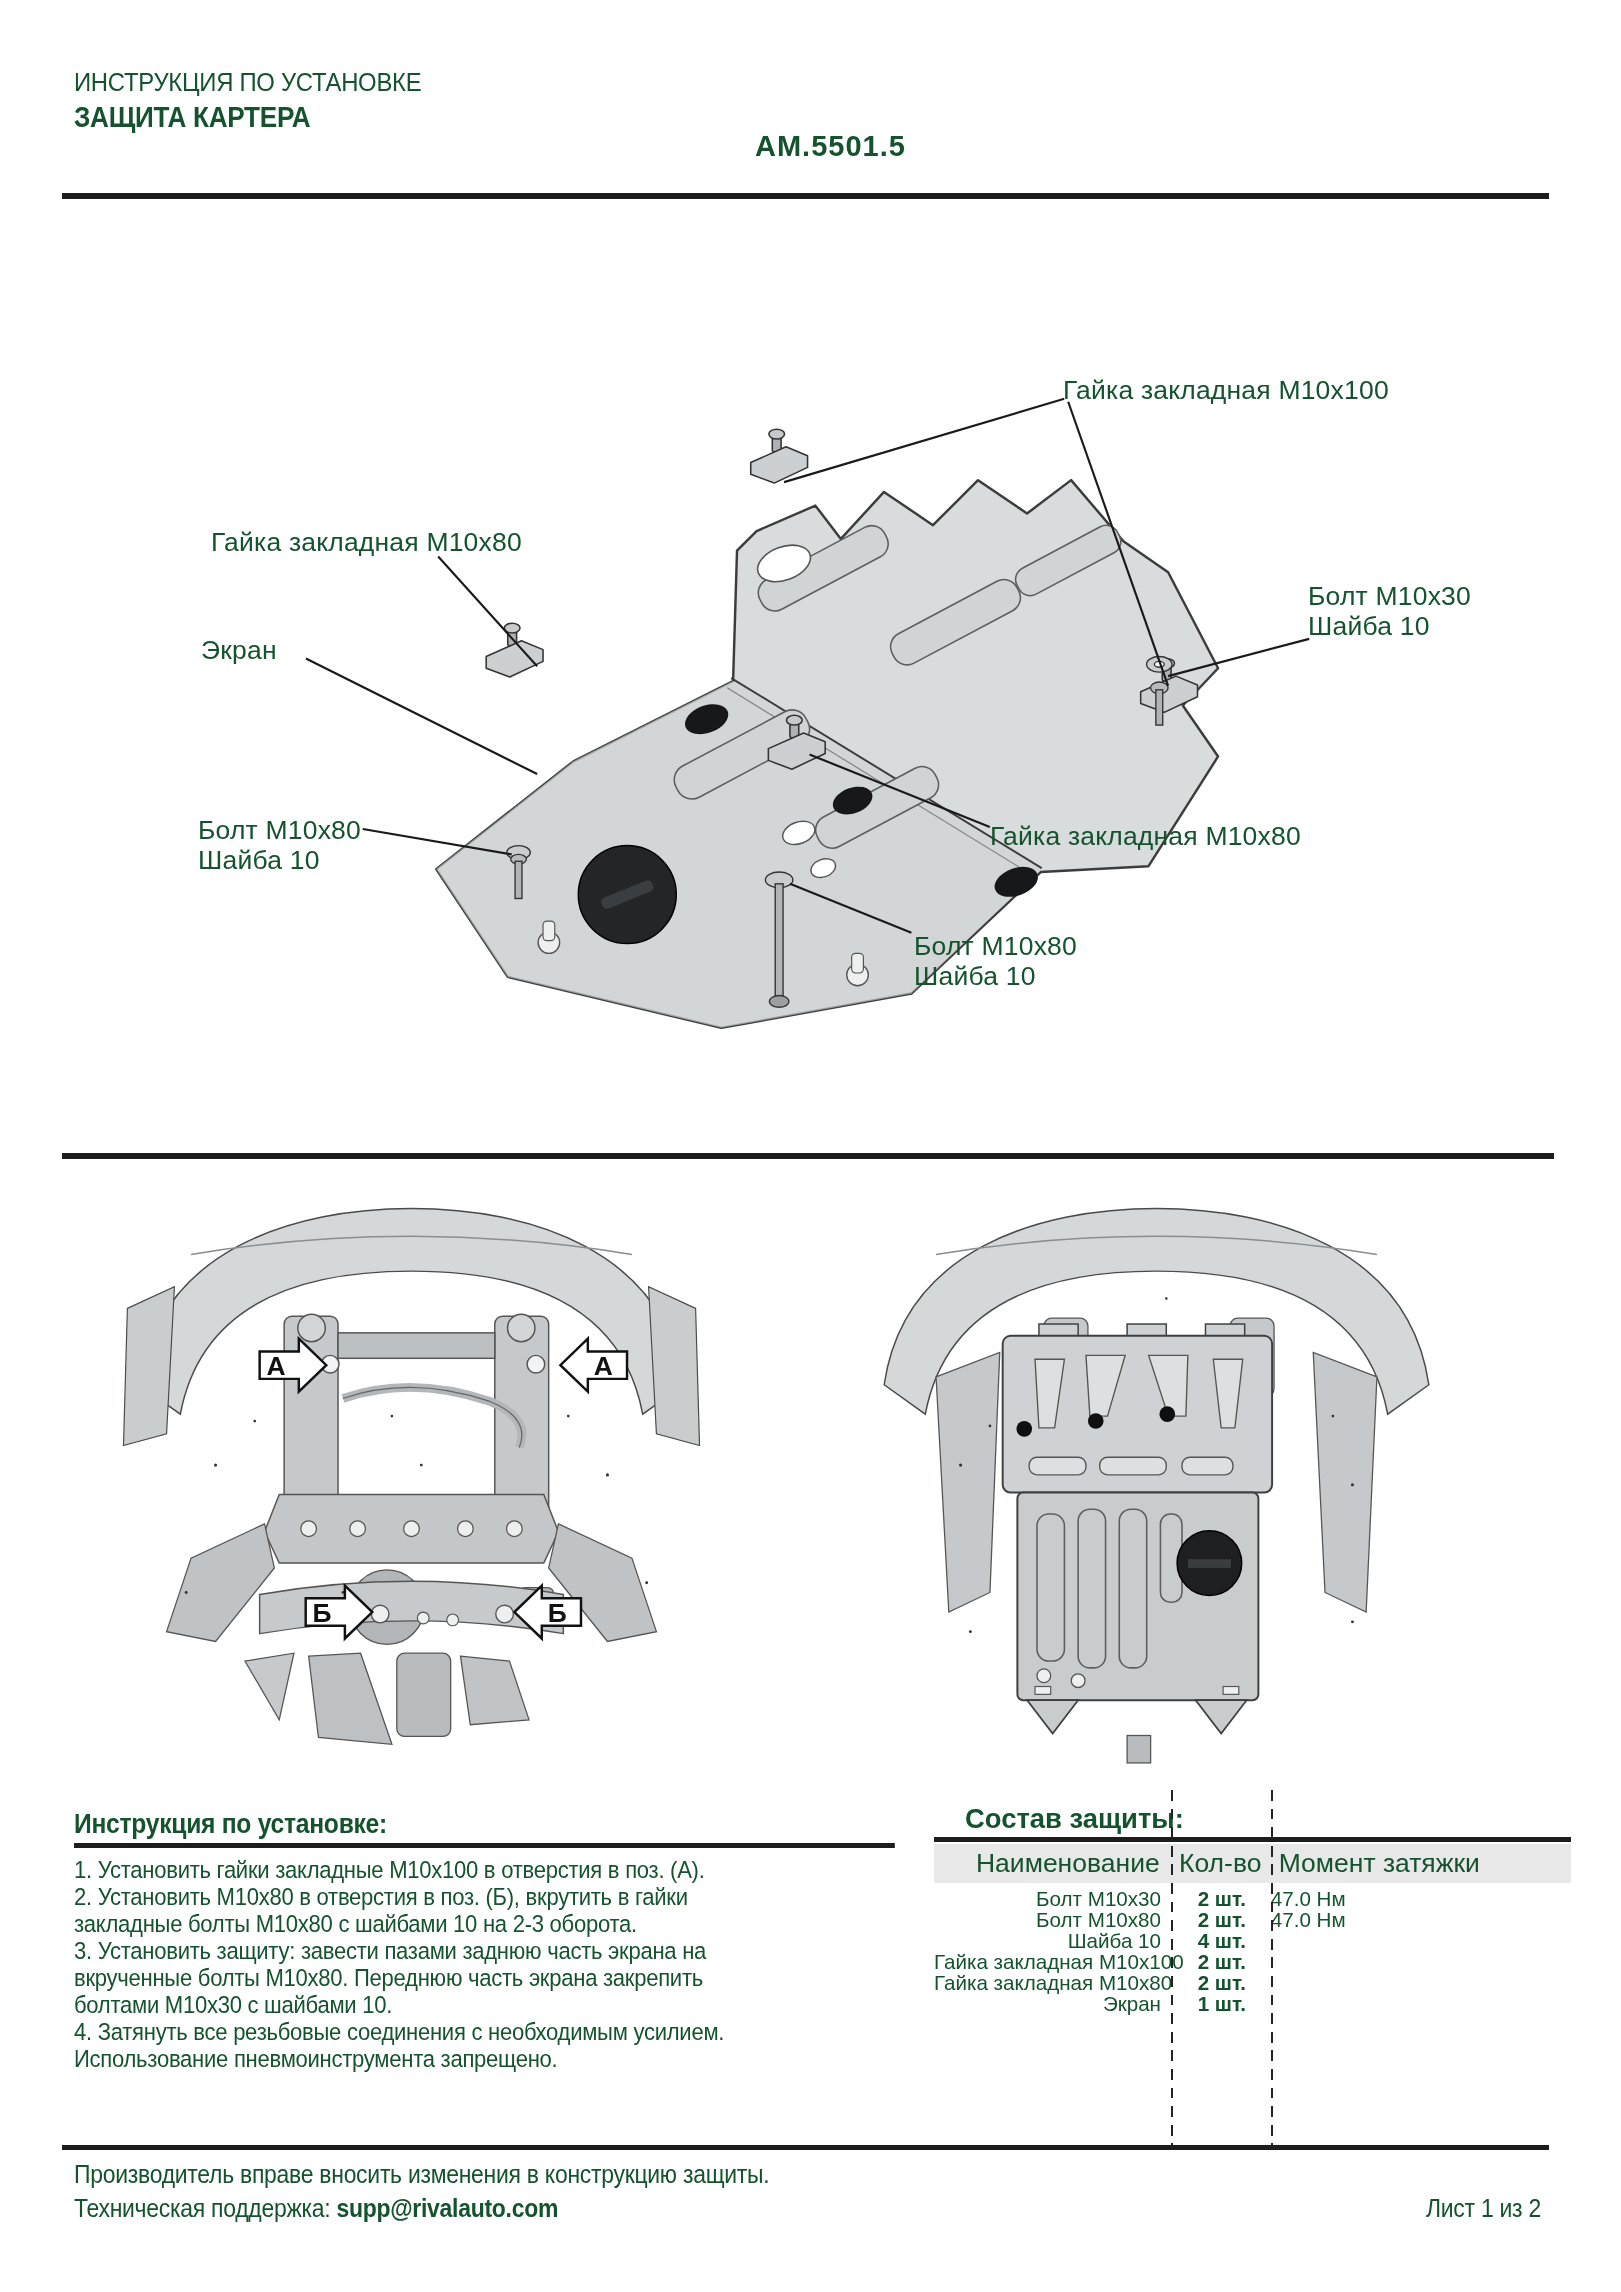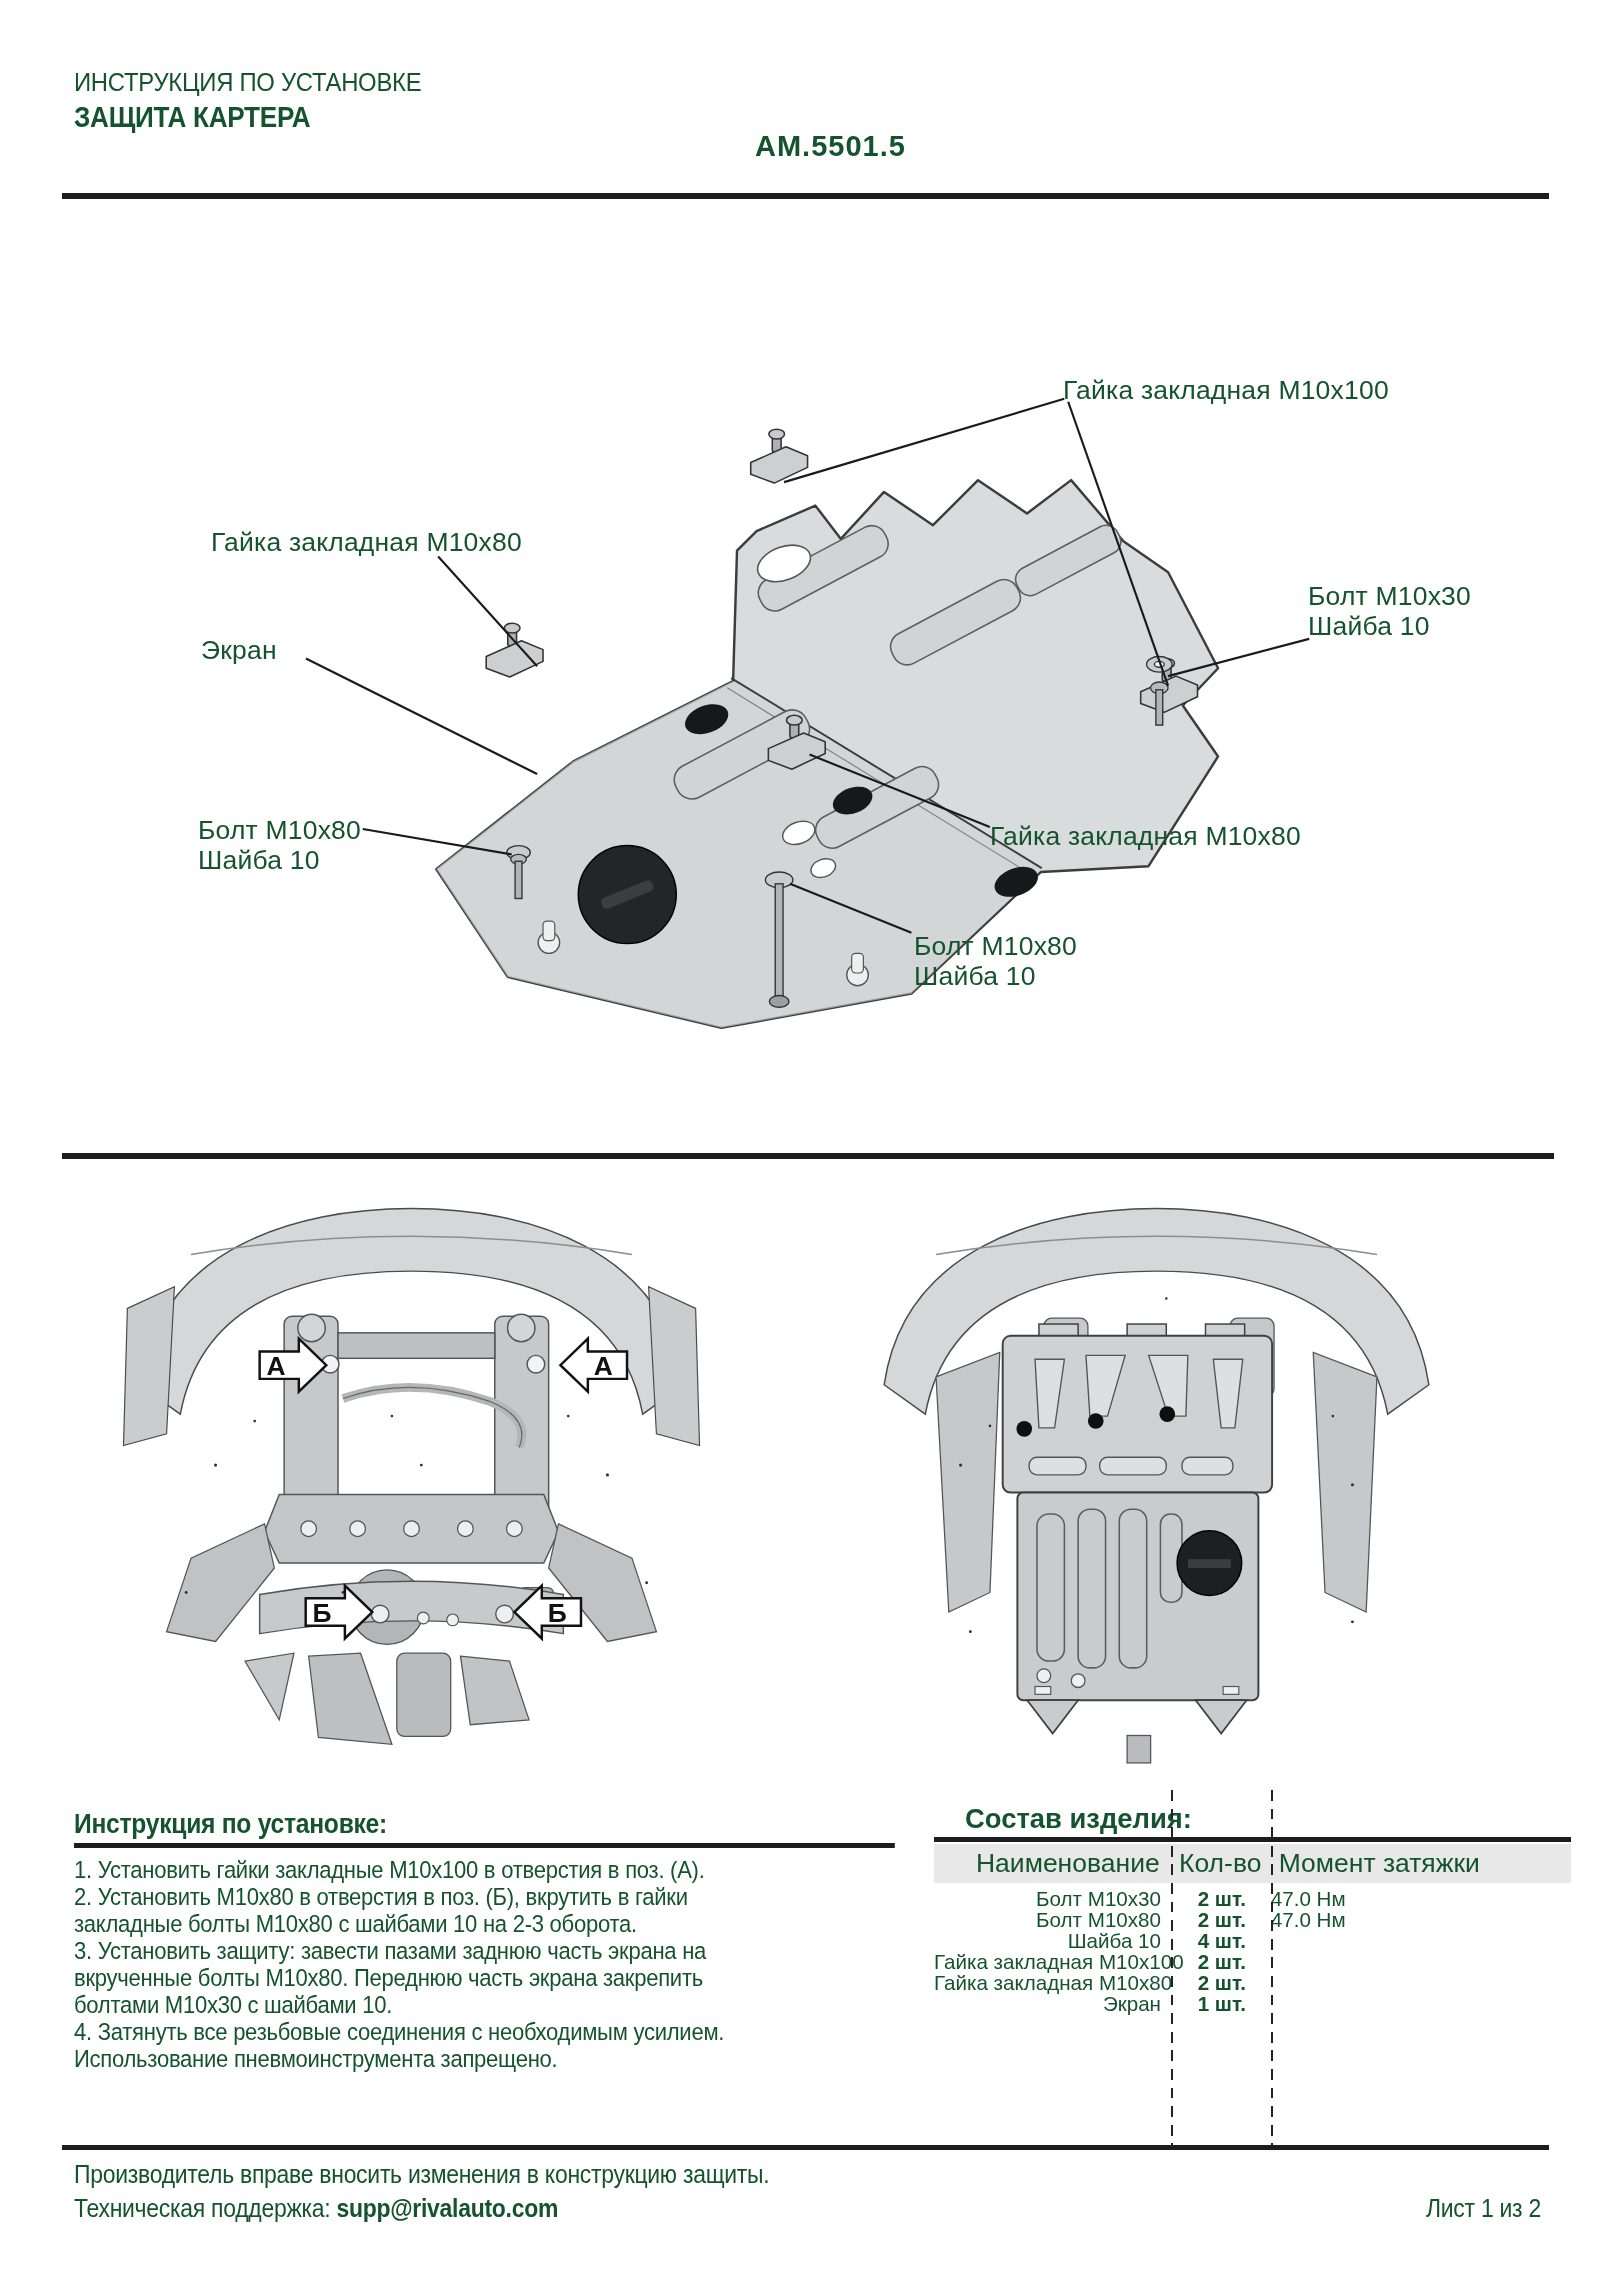--- a/index.html
+++ b/index.html
@@ -276,21 +276,21 @@
       <div class="ins-item">2. Установить М10х80 в отверстия в поз. (Б), вкрутить в гайки
 закладные болты М10х80 с шайбами 10 на 2-3 оборота.</div>
       <div class="ins-item">3. Установить защиту: завести пазами заднюю часть экрана на
 вкрученные болты М10х80. Переднюю часть экрана закрепить
 болтами М10х30 с шайбами 10.</div>
       <div class="ins-item">4. Затянуть все резьбовые соединения с необходимым усилием.
 Использование пневмоинструмента запрещено.</div>
     </div>
   </div>
 
-  <div class="abs tbl-title" style="left:965px;top:1803px;">Состав изделия:</div>
+  <div class="abs tbl-title" style="left:965px;top:1803px;">Состав защиты:</div>
   <div class="rule" style="left:934px;top:1837px;width:637px;height:4.9px;"></div>
   <div class="tbl-headrow" style="left:934px;top:1844px;width:637px;height:39px;">
     <div class="tbl-headcell h1">Наименование</div>
     <div class="tbl-headcell h2">Кол-во</div>
     <div class="tbl-headcell h3">Момент затяжки</div>
   </div>
   <div class="tbl-row" style="left:934px;top:1888px;">
     <div class="cell c1">Болт М10х30</div>
     <div class="cell c2">2 шт.</div>
     <div class="cell c3">47.0 Нм</div>

